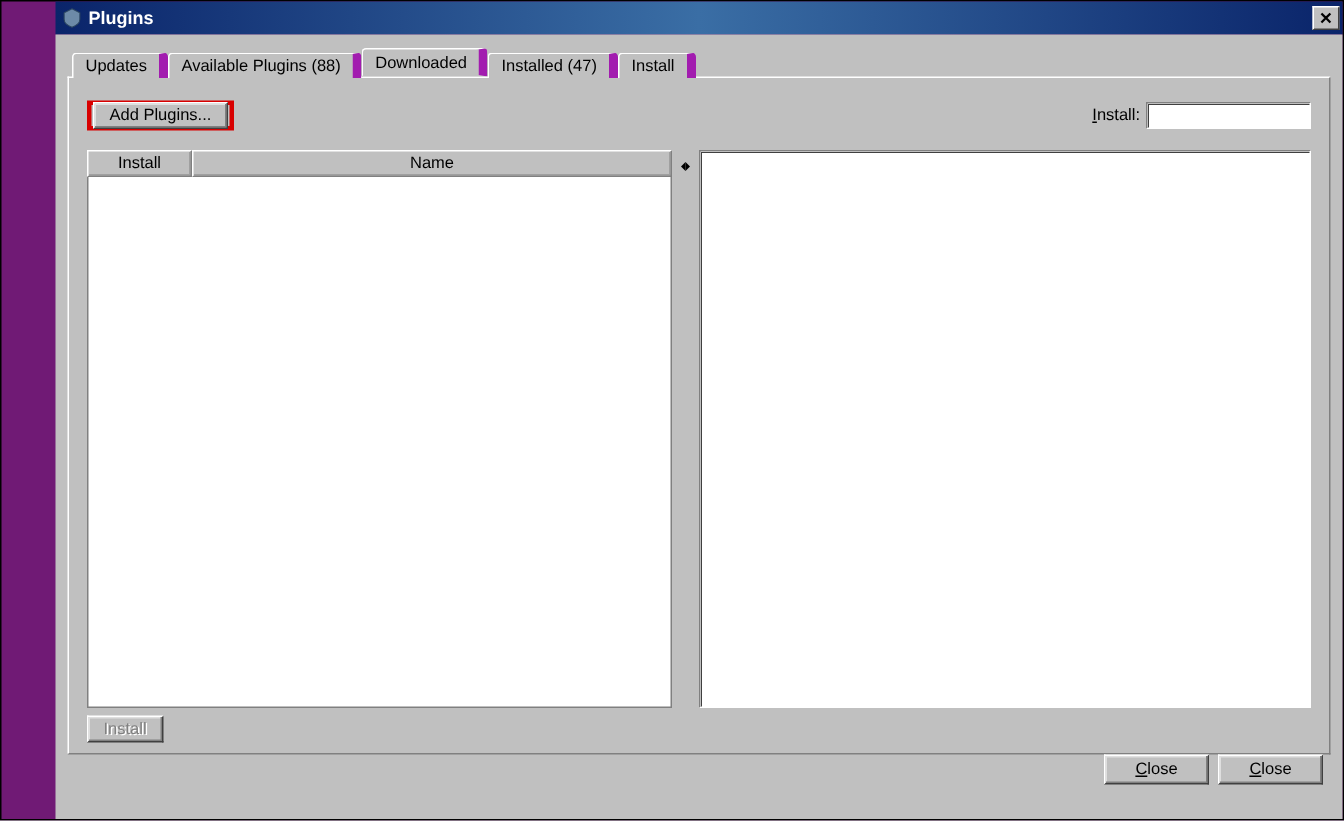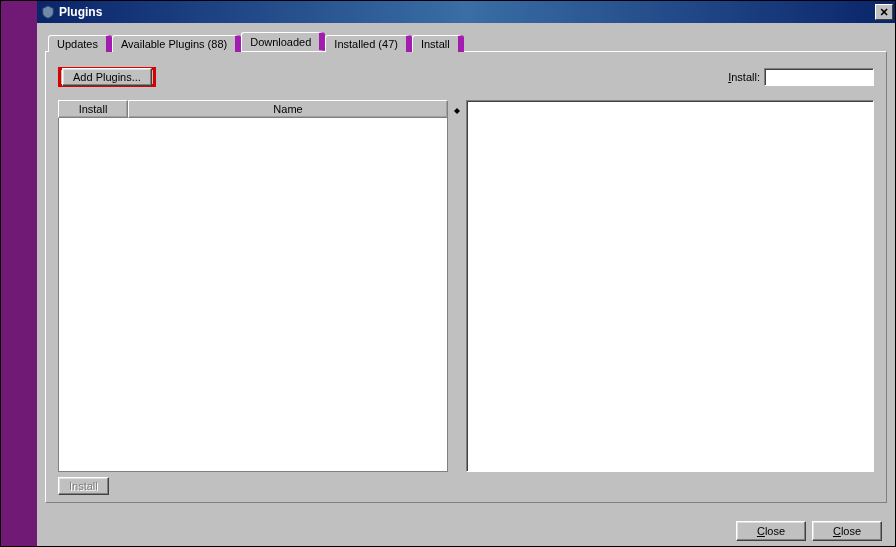--- a/index.html
+++ b/index.html
@@ -81,21 +81,21 @@
   .th.install { width:70px; }
   .th.name { flex:1; }
   .table-body { flex:1; background:#fff; border:1px solid #808080; border-top:none; }
 
   .splitter { width:6px; display:flex; align-items:flex-start; justify-content:center; padding-top:6px; }
   .splitter-handle { width:6px; height:10px; }
   .right-pane { flex:1; background:#fff; border-top:1px solid #808080; border-left:1px solid #808080; border-right:1px solid #fff; border-bottom:1px solid #fff; box-shadow: inset 1px 1px 0 #404040; }
 
   .install-row { margin-top:8px; }
 
-  .bottom-row { height:38px; display:flex; align-items:flex-end; justify-content:flex-end; gap:6px; padding-right:8px; }
+  .bottom-row { height:38px; display:flex; align-items:flex-start; justify-content:flex-end; gap:6px; padding-right:8px; }
   .win-btn.bottom { min-width:70px; padding:3px 14px; }
 </style>
 </head>
 <body>
 
 <div class="window">
 
   <div class="titlebar">
     <div class="titlebar-left">
       <span class="title-icon">

